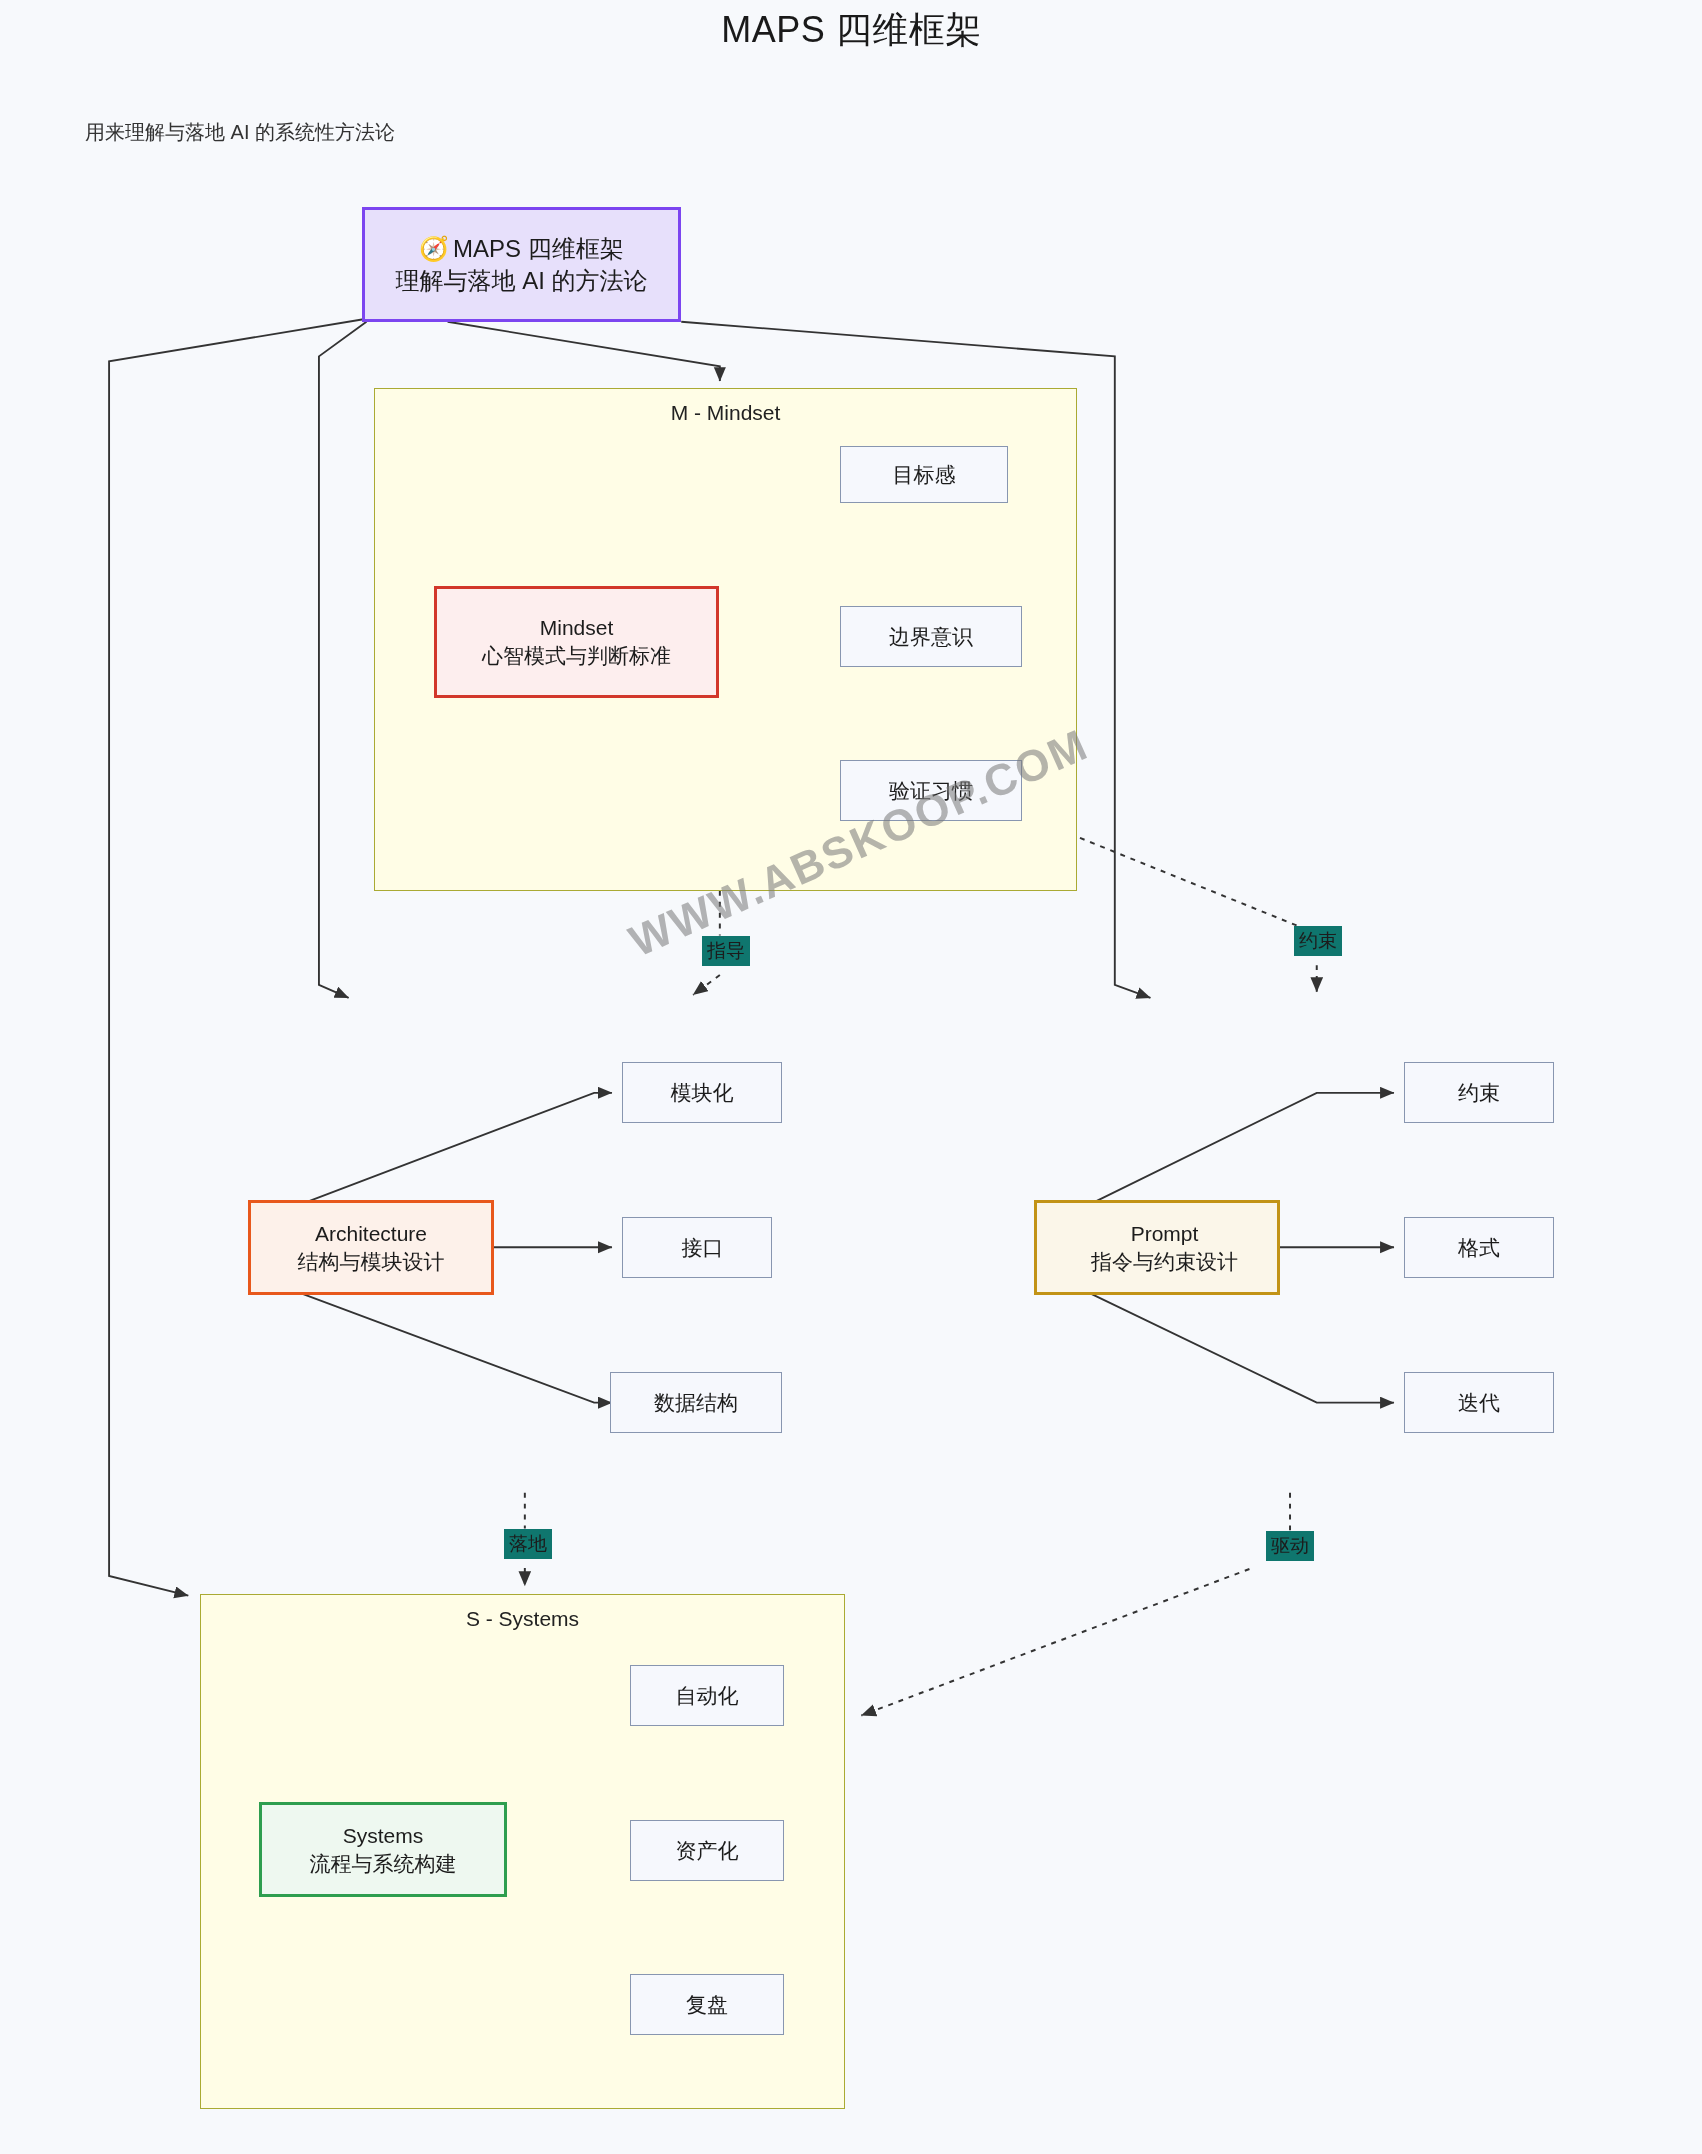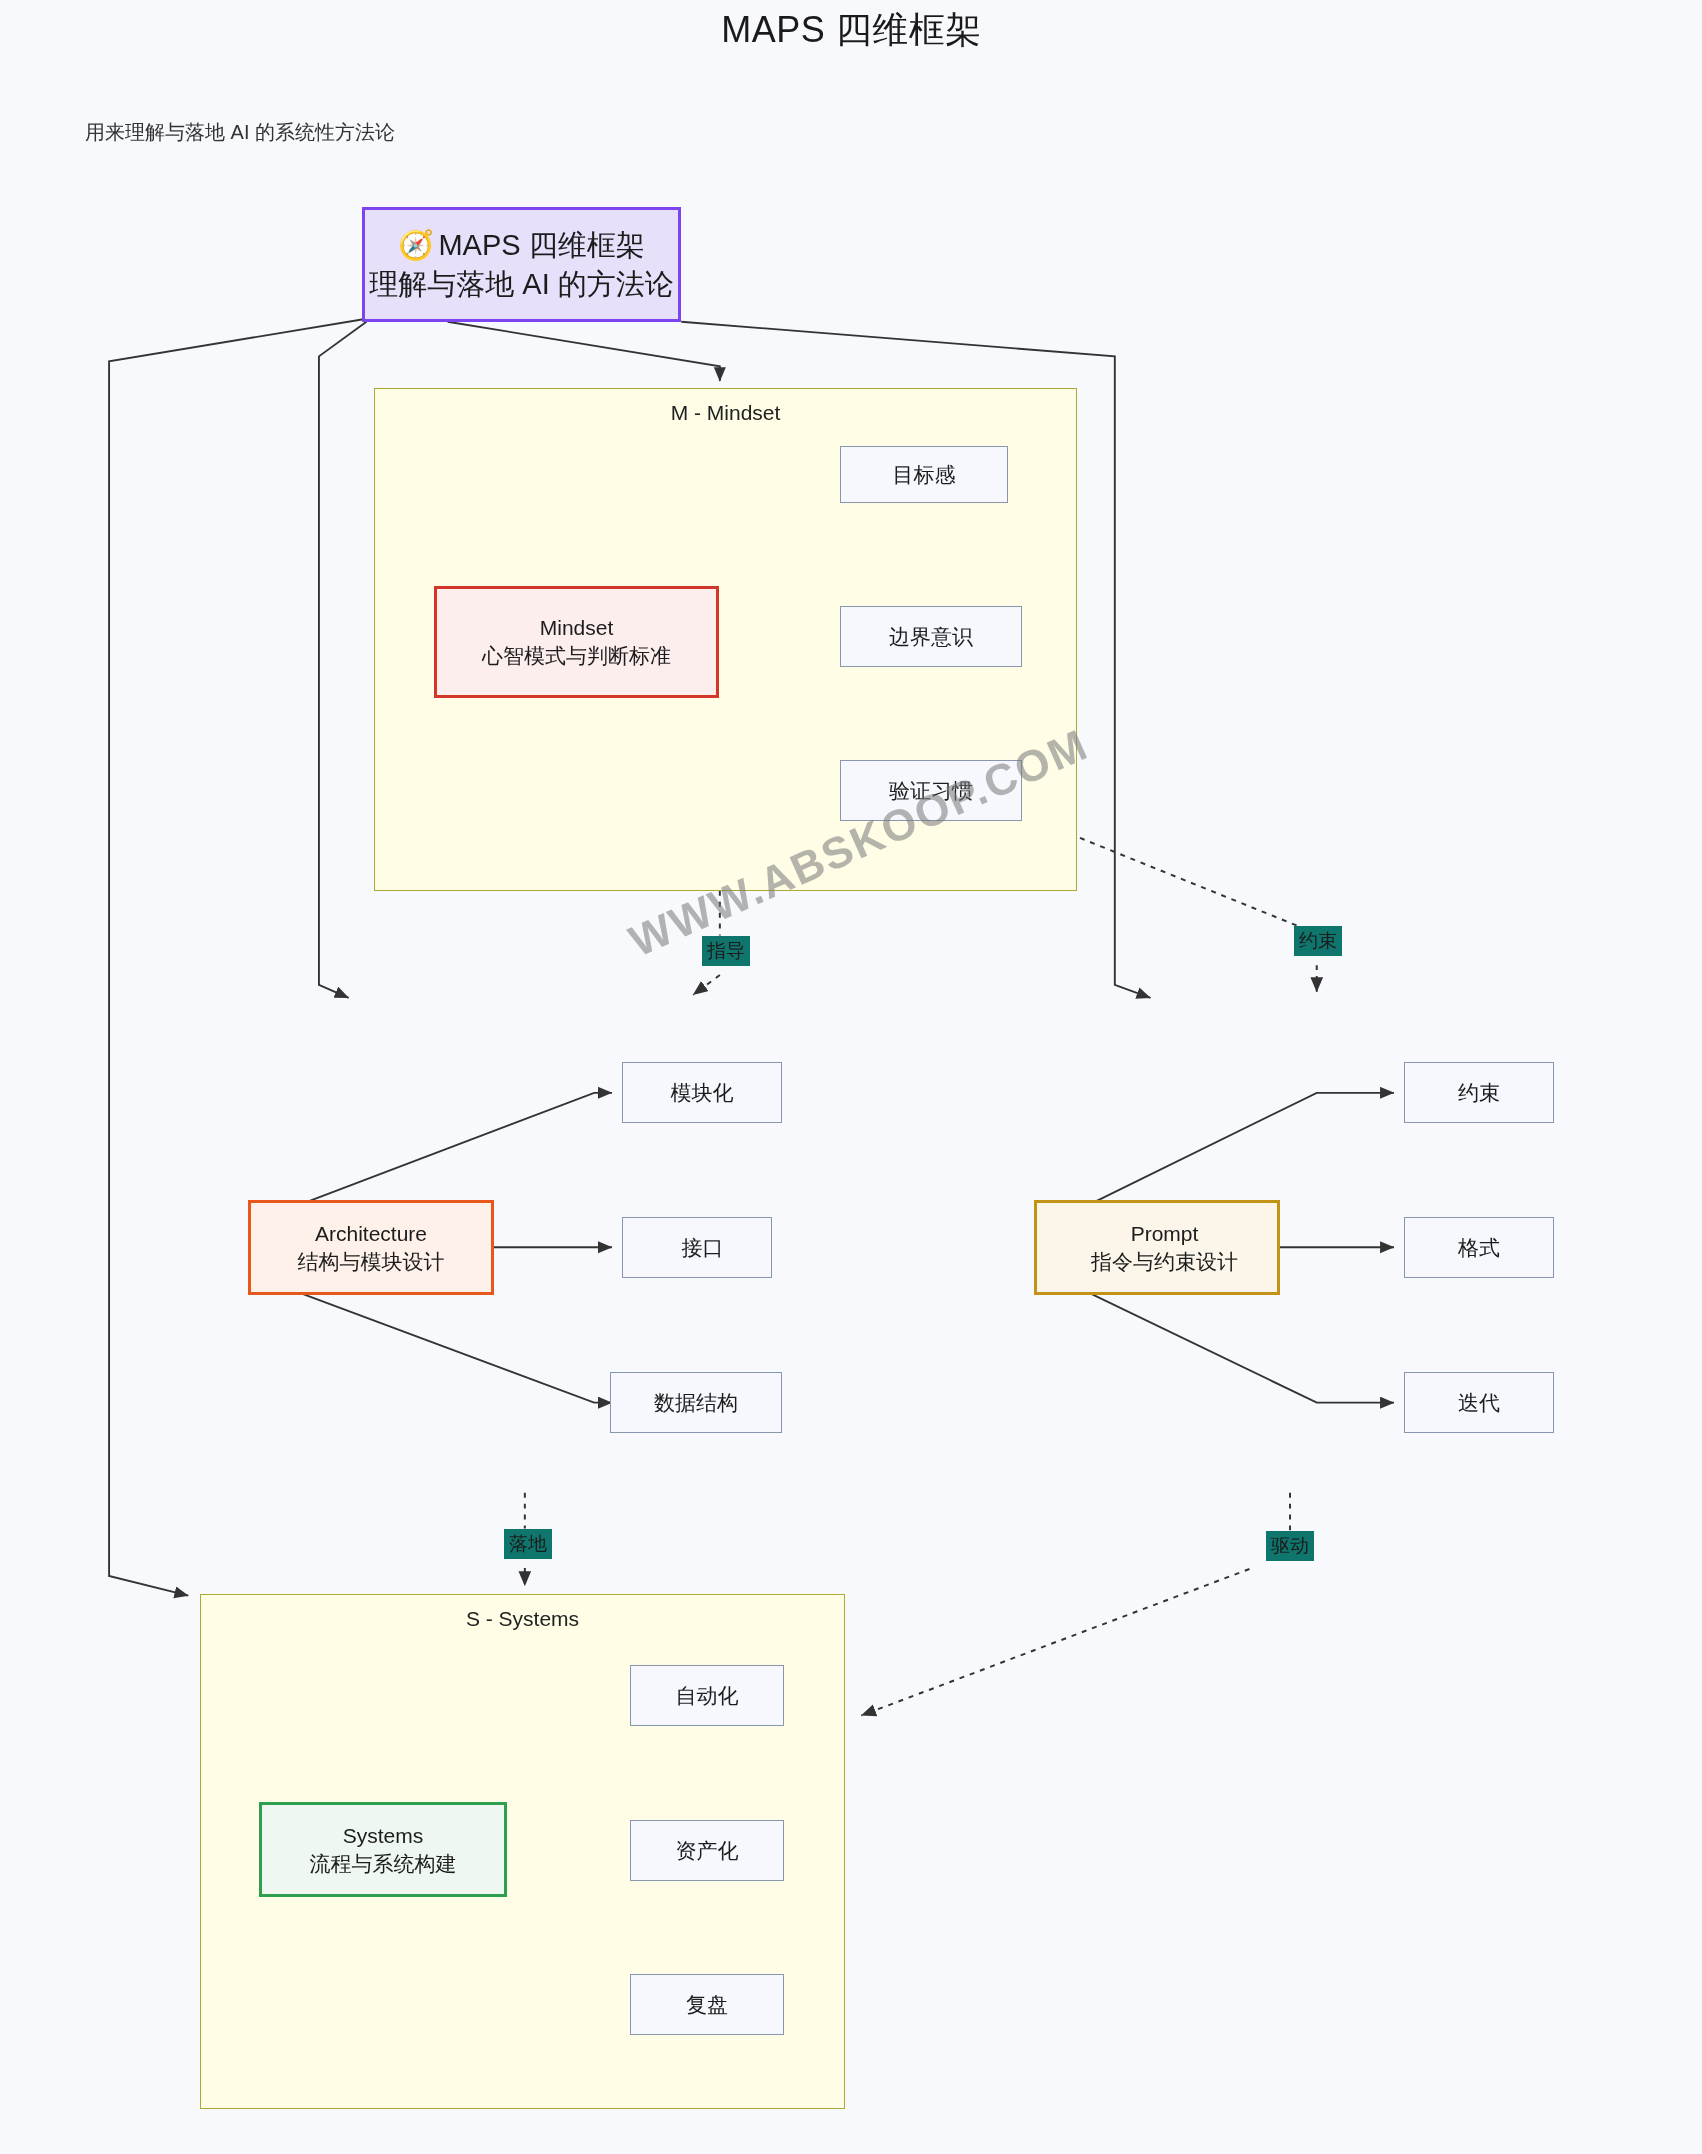--- a/index.html
+++ b/index.html
@@ -40,21 +40,21 @@
   .node{
     position:absolute;box-sizing:border-box;
     display:flex;flex-direction:column;align-items:center;justify-content:center;
     text-align:center;line-height:1.32;font-size:21px;color:#1c1c1c;
   }
   .node .l1{display:block;}
   .node .l2{display:block;}
 
   .node.root{
     border:3px solid #7c45f0;background:#e7e0fb;
-    font-size:29px;
+    font-size:24px;
   }
   .node.pillar-m{border:3px solid #d2372a;background:#fdeeee;}
   .node.pillar-a{border:3px solid #e8581c;background:#fdf1ea;}
   .node.pillar-p{border:3px solid #c29316;background:#fbf6e9;padding-left:15px;}
   .node.pillar-s{border:3px solid #2e9e4f;background:#eef8f0;}
 
   .node.leaf{
     border:1.6px solid #8896b0;background:#f6f8fd;font-size:21px;
   }
 

